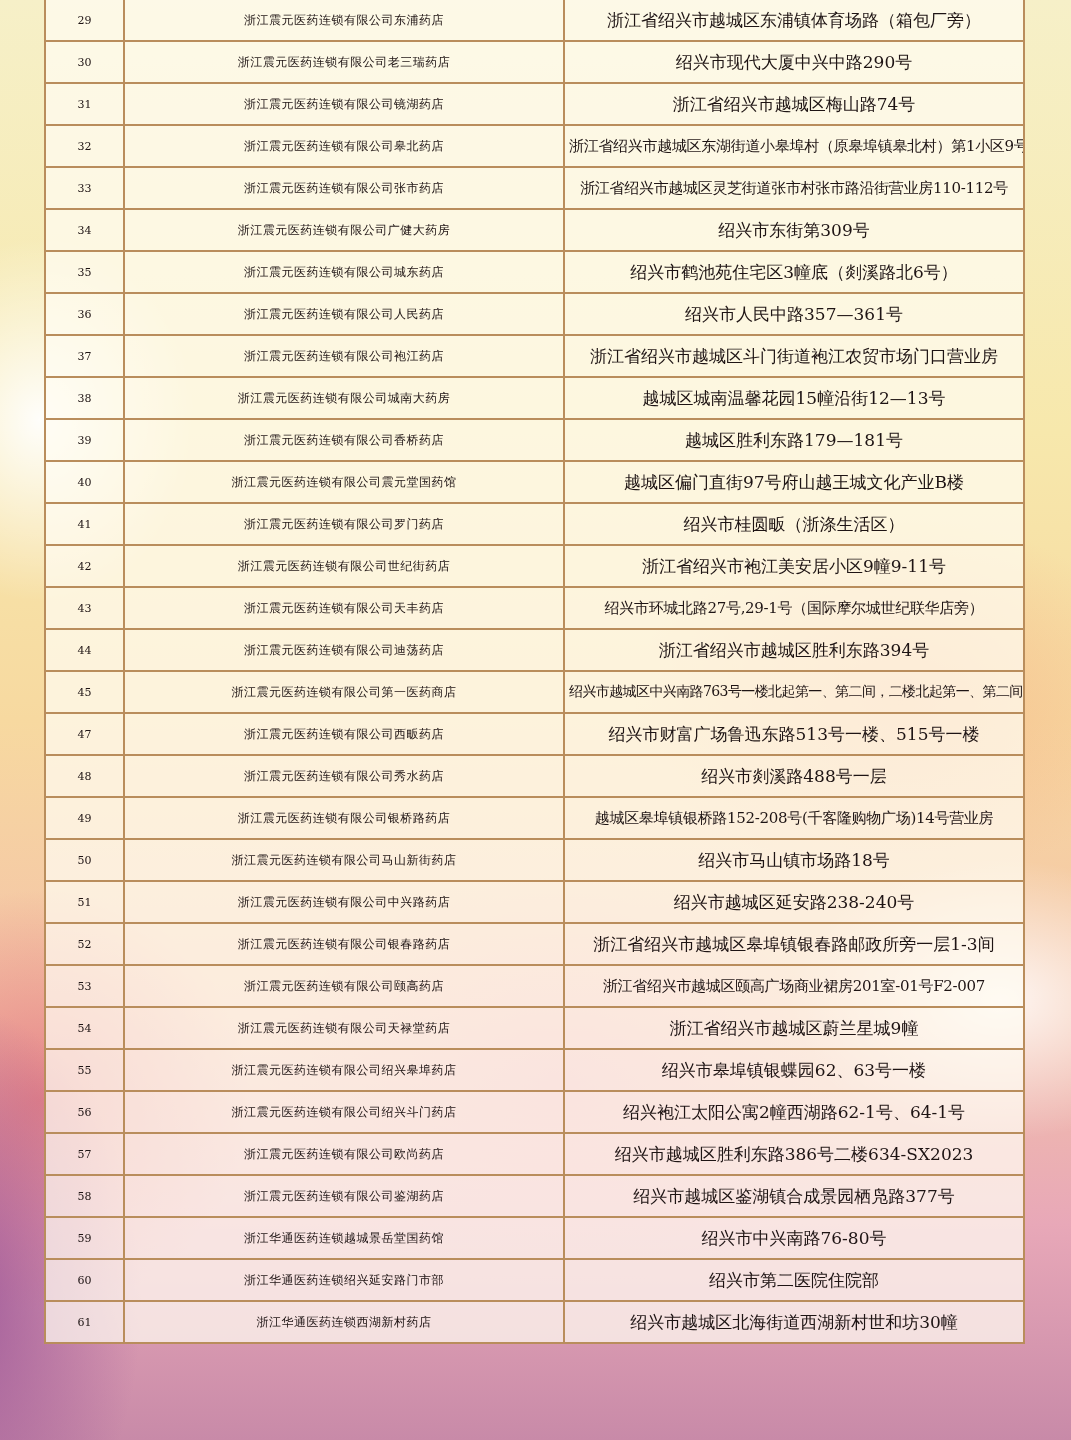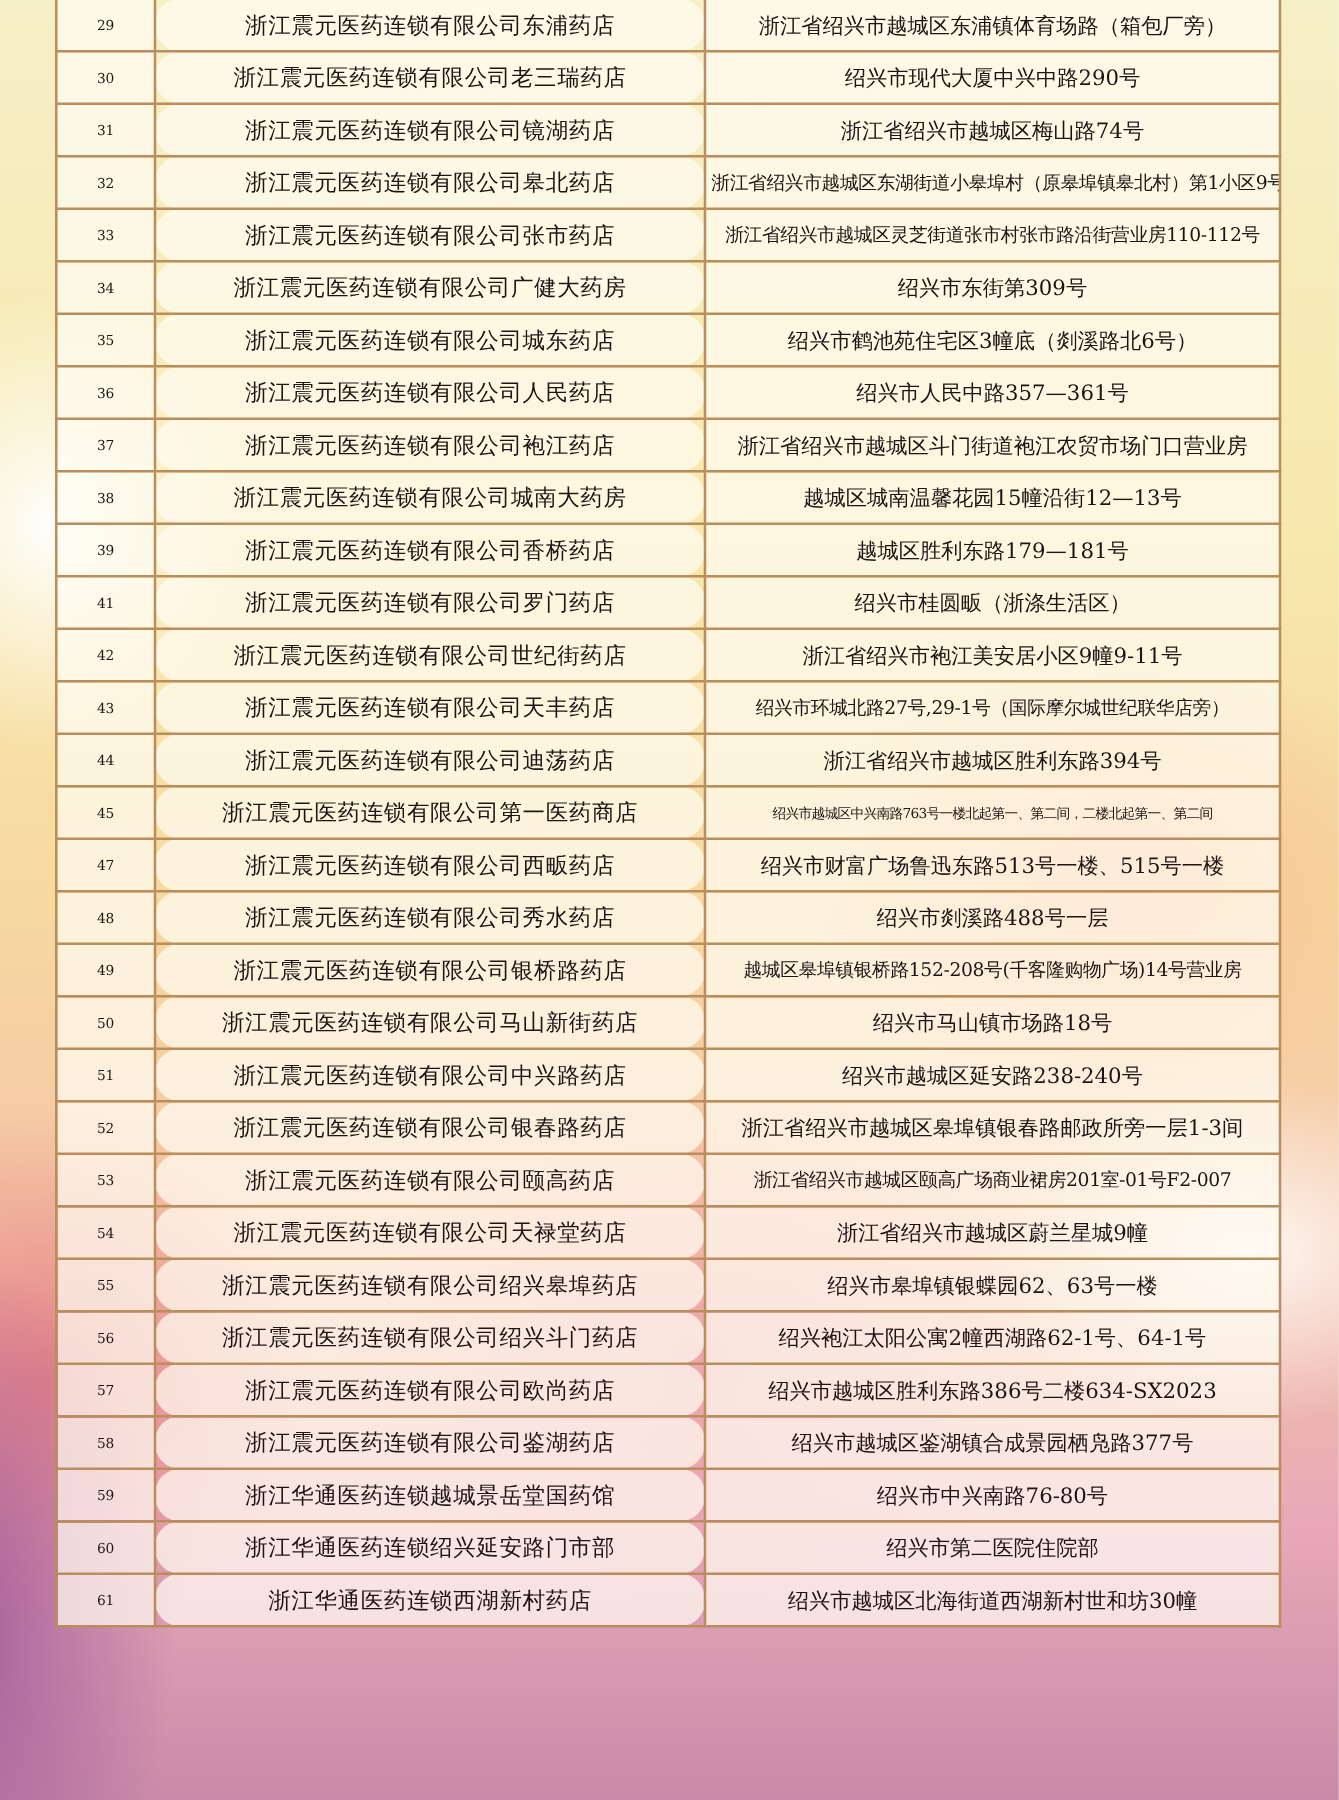--- a/index.html
+++ b/index.html
@@ -34,24 +34,24 @@
     height: 40px;
     padding: 0 4px;
     text-align: center;
     vertical-align: middle;
     color: #1e1414;
     background: rgba(255, 252, 242, 0.72);
     white-space: nowrap;
     overflow: hidden;
   }
   td.num { width: 69px; font-size: 11px; }
-  td.name { width: 430px; font-size: 18px; letter-spacing: 0.5px; border-radius: 20px; }
+  td.name { width: 430px; font-size: 12px; letter-spacing: 0.5px; }
   td.addr { width: 450px; font-size: 17px; text-align: center; }
   td.addr.small { font-size: 15px; letter-spacing: -0.3px; }
-  td.addr.tiny { font-size: 11px; letter-spacing: -0.6px; margin-top: 29px; }
+  td.addr.tiny { font-size: 14px; letter-spacing: -0.6px; margin-top: 29px; }
 </style>
 </head>
 <body>
 
 <div class="table-wrap">
   <table>
     <tbody id="tbody">
         <tr>
           <td class="num">29</td>
           <td class="name">浙江震元医药连锁有限公司东浦药店</td>
@@ -101,20 +101,25 @@
           <td class="num">38</td>
           <td class="name">浙江震元医药连锁有限公司城南大药房</td>
           <td class="addr">越城区城南温馨花园15幢沿街12—13号</td>
         </tr>
         <tr>
           <td class="num">39</td>
           <td class="name">浙江震元医药连锁有限公司香桥药店</td>
           <td class="addr">越城区胜利东路179—181号</td>
         </tr>
         <tr>
+          <td class="num">40</td>
+          <td class="name">浙江震元医药连锁有限公司震元堂国药馆</td>
+          <td class="addr">越城区偏门直街97号府山越王城文化产业B楼</td>
+        </tr>
+        <tr>
           <td class="num">41</td>
           <td class="name">浙江震元医药连锁有限公司罗门药店</td>
           <td class="addr">绍兴市桂圆畈（浙涤生活区）</td>
         </tr>
         <tr>
           <td class="num">42</td>
           <td class="name">浙江震元医药连锁有限公司世纪街药店</td>
           <td class="addr">浙江省绍兴市袍江美安居小区9幢9-11号</td>
         </tr>
         <tr>

